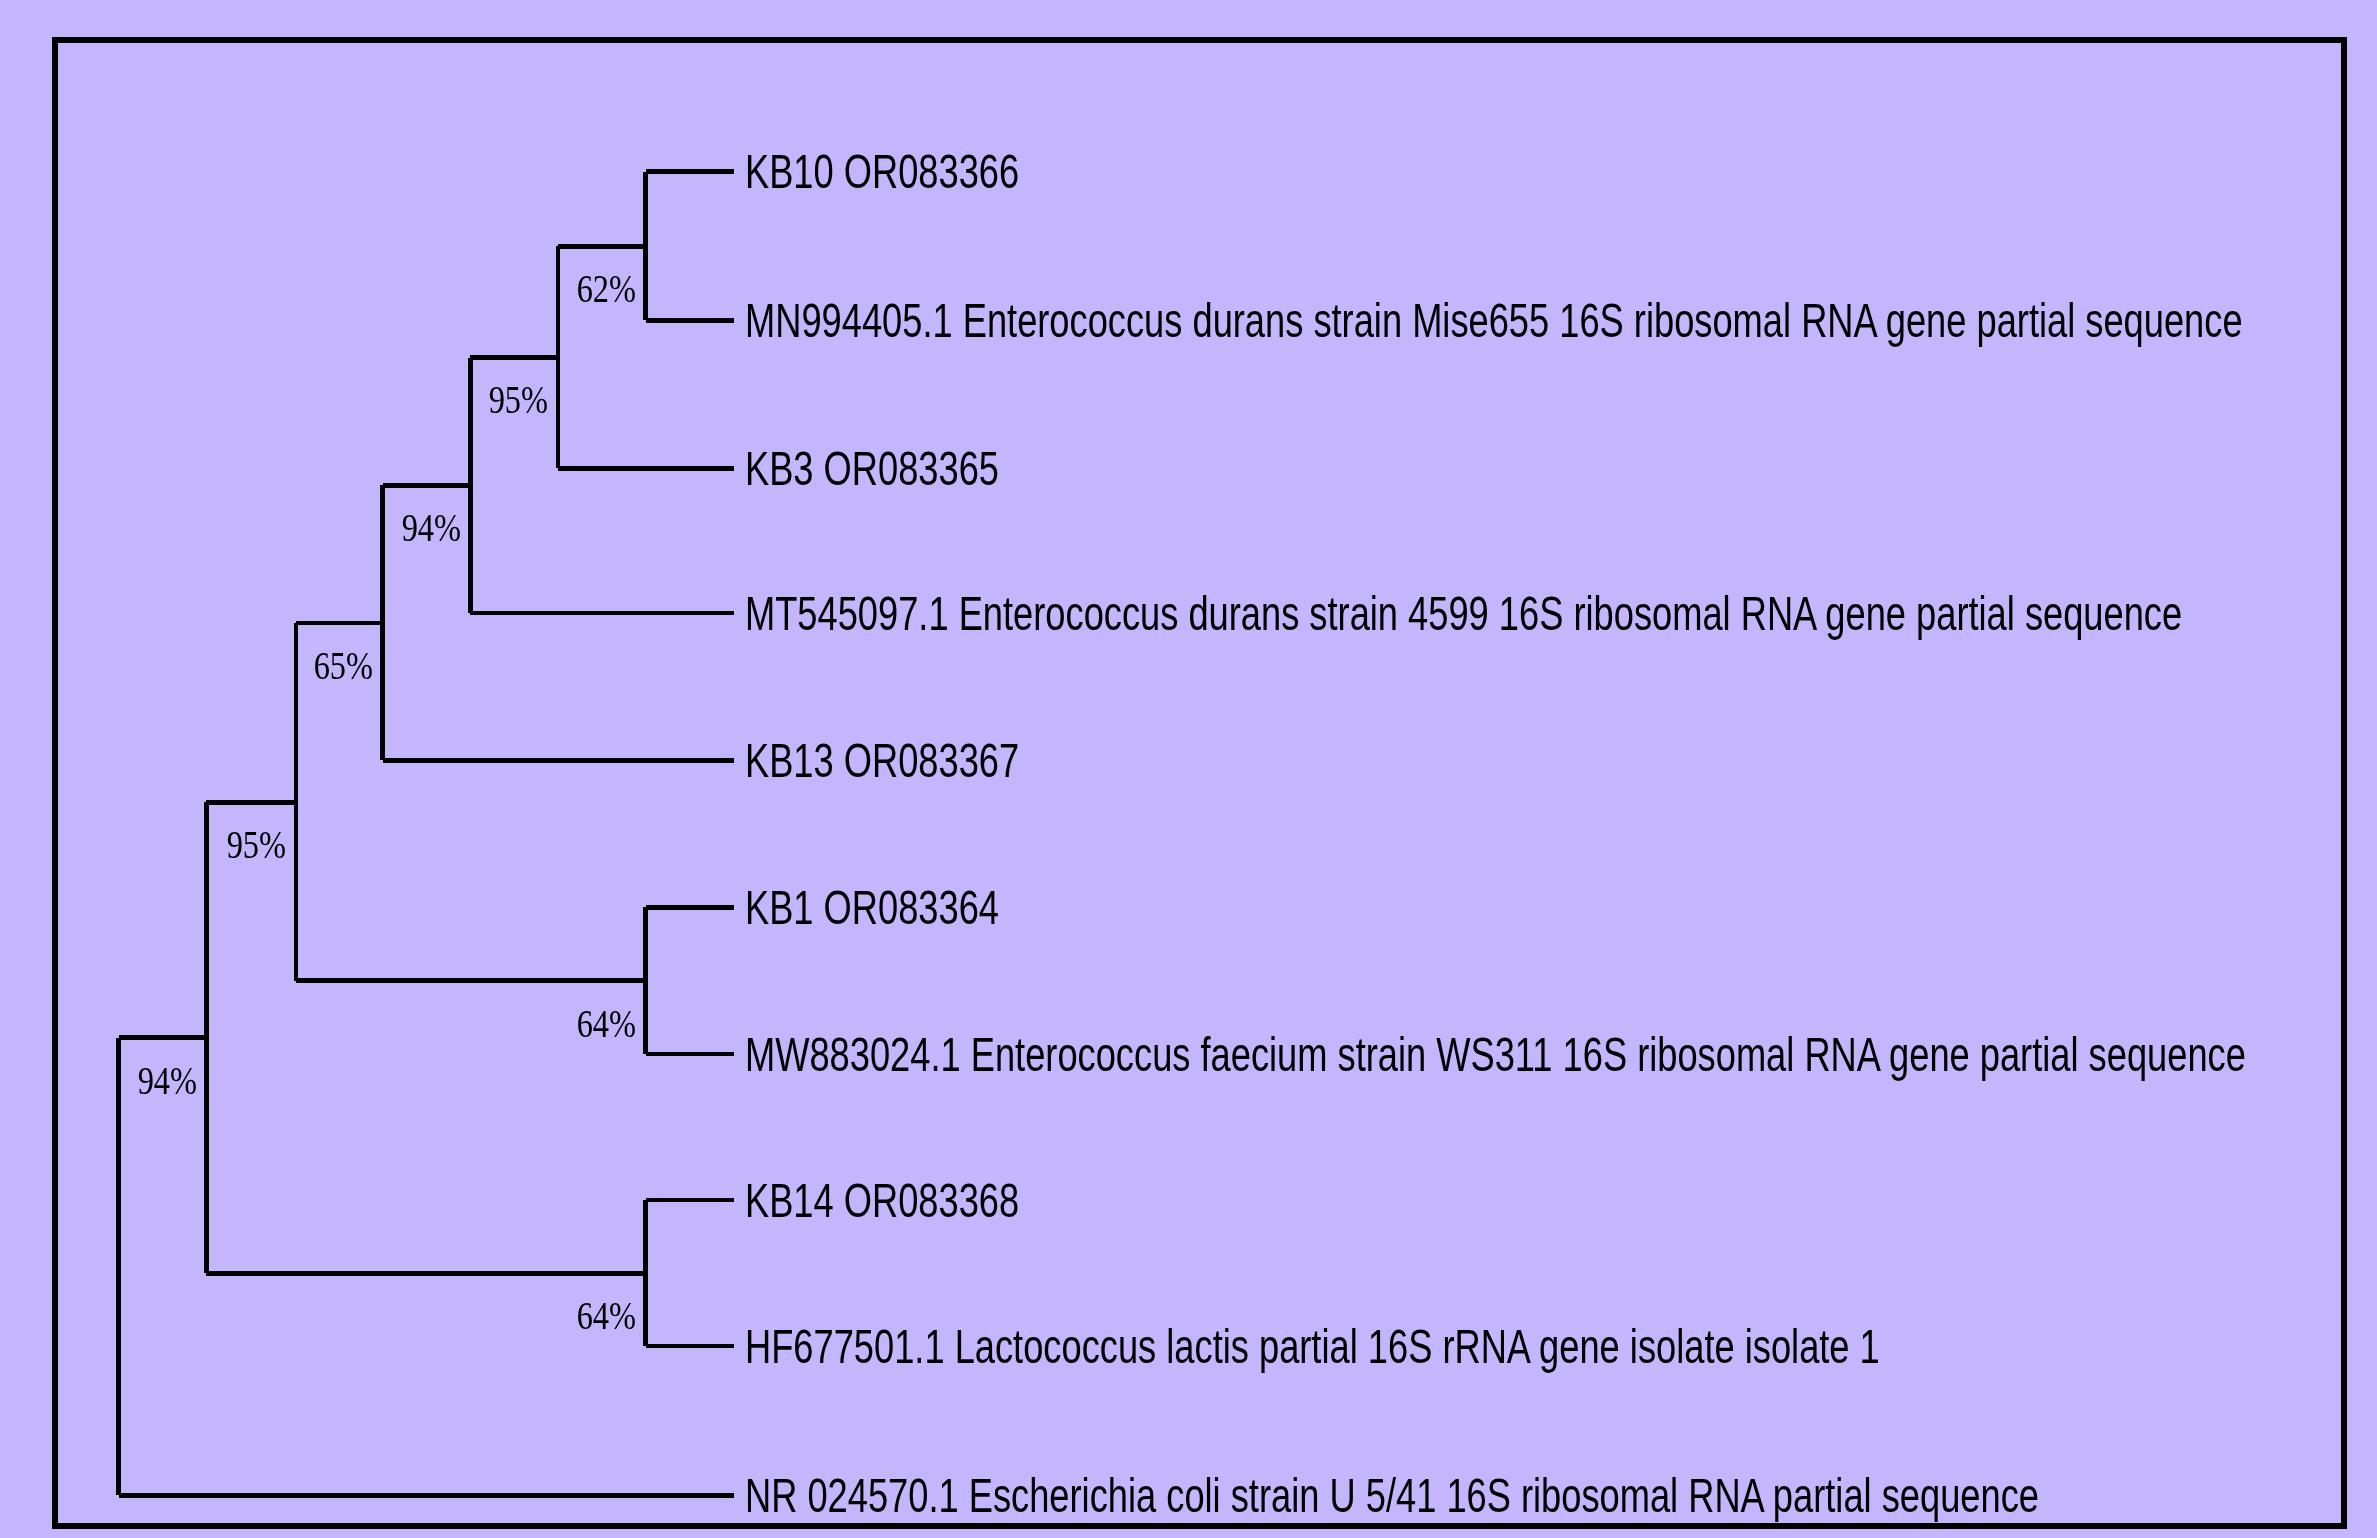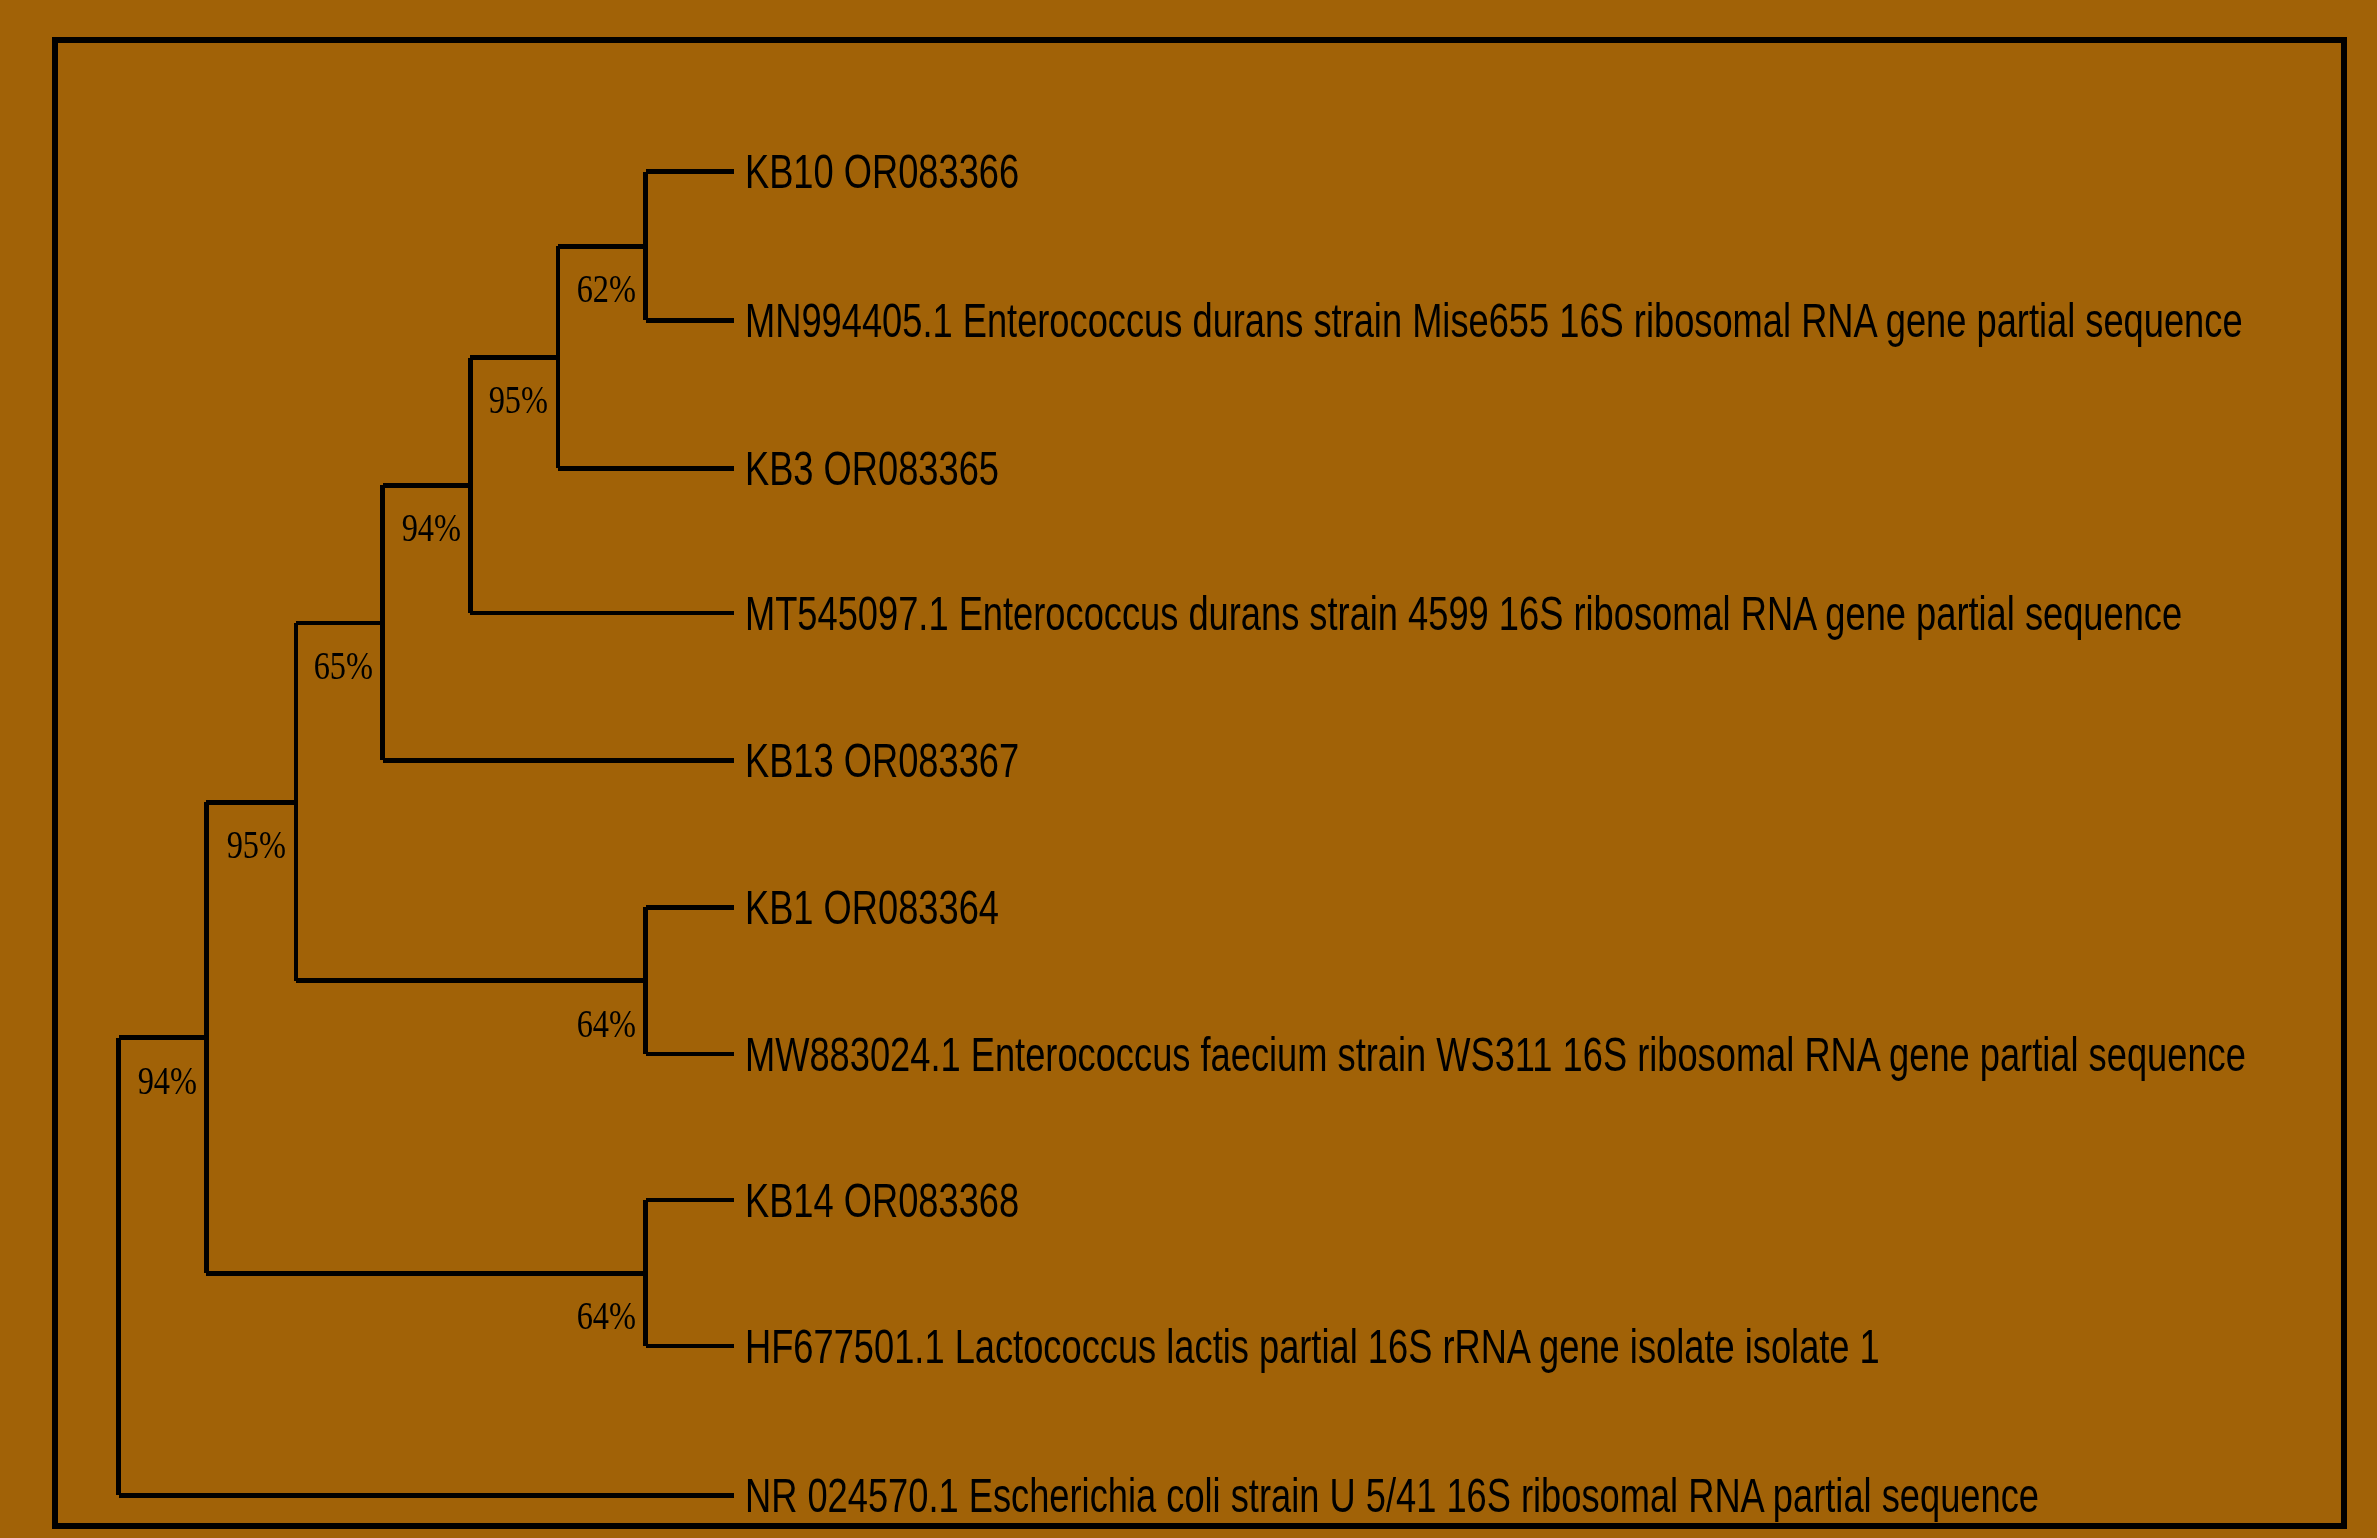--- a/index.html
+++ b/index.html
@@ -43,21 +43,21 @@
     font-family: "Liberation Serif", serif;
     font-size: 41px;
     line-height: 41px;
     transform: scaleX(0.79);
     transform-origin: 100% 50%;
   }
 </style>
 </head>
 <body>
 
-<div class="figure" style="width: 2377px; height: 1538px; background: #a16207; color: rgb(0, 0, 0);">
+<div class="figure" style="width: 2377px; height: 1538px; background: #c4b5fd; color: rgb(0, 0, 0);">
   <div class="frame" id="frame" style="left: 52px; top: 37px; width: 2295px; height: 1492px; border: 6.1px solid rgb(0, 0, 0);"></div>
   <svg id="tree-svg" width="2377" height="1538" viewBox="0 0 3502 2266">
       <line x1="951" y1="253" x2="951" y2="472" stroke="#000000" stroke-width="7" shape-rendering="crispEdges"></line>
       <line x1="822" y1="363" x2="822" y2="690" stroke="#000000" stroke-width="7" shape-rendering="crispEdges"></line>
       <line x1="693" y1="527" x2="693" y2="903" stroke="#000000" stroke-width="7" shape-rendering="crispEdges"></line>
       <line x1="564" y1="715" x2="564" y2="1120" stroke="#000000" stroke-width="7" shape-rendering="crispEdges"></line>
       <line x1="436" y1="918" x2="436" y2="1445" stroke="#000000" stroke-width="7" shape-rendering="crispEdges"></line>
       <line x1="951" y1="1337" x2="951" y2="1553" stroke="#000000" stroke-width="7" shape-rendering="crispEdges"></line>
       <line x1="304" y1="1182" x2="304" y2="1876" stroke="#000000" stroke-width="7" shape-rendering="crispEdges"></line>
       <line x1="951" y1="1768" x2="951" y2="1983" stroke="#000000" stroke-width="7" shape-rendering="crispEdges"></line>

